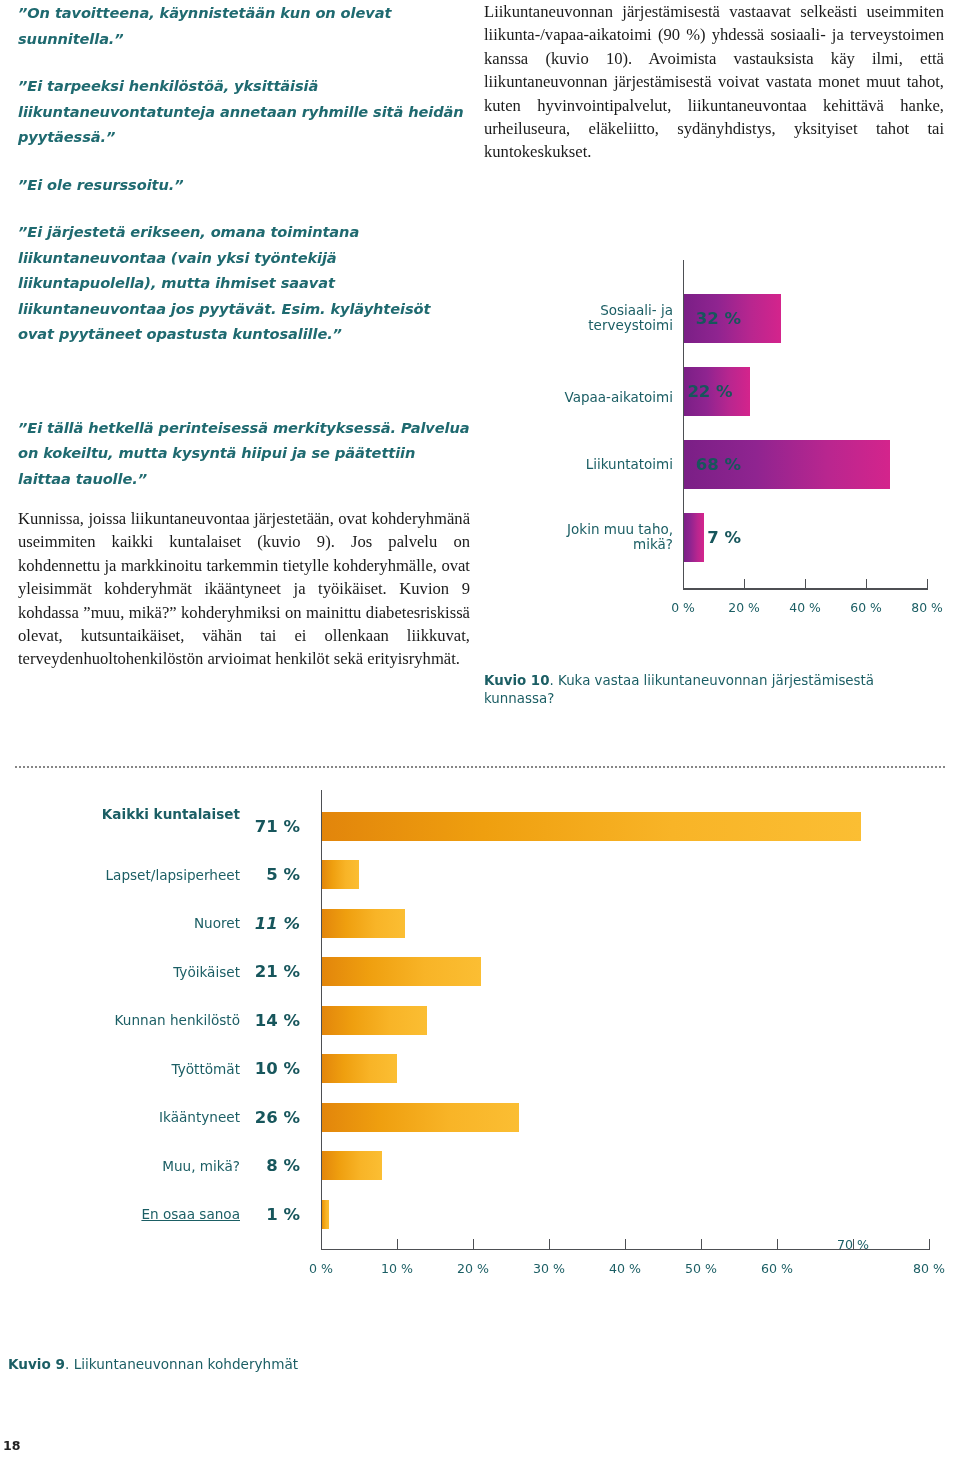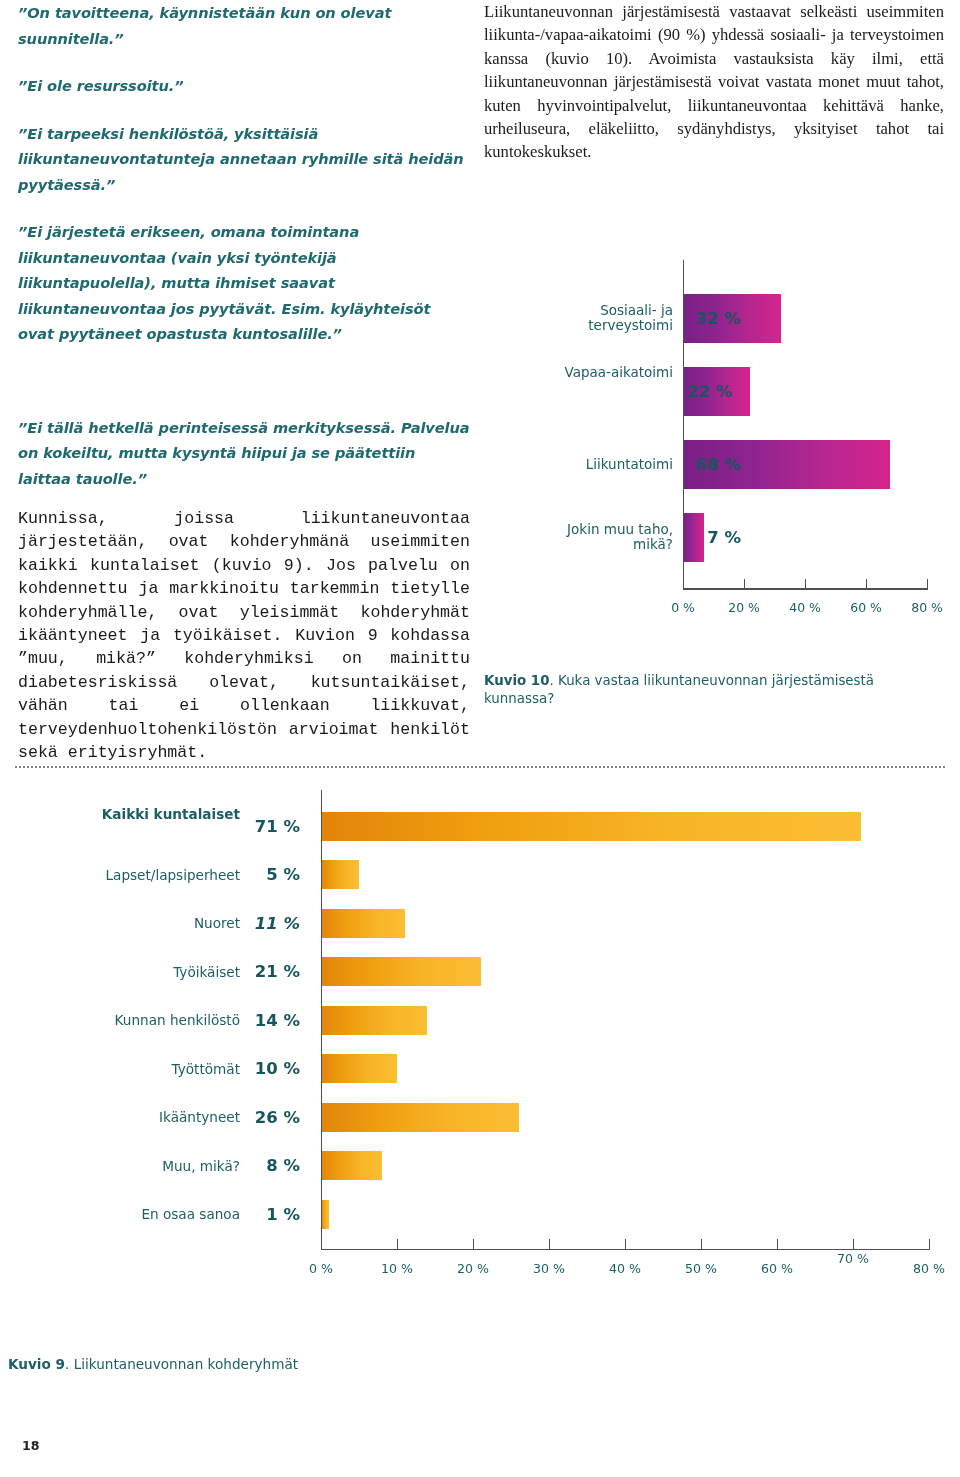--- a/index.html
+++ b/index.html
@@ -31,21 +31,21 @@
   .quote.tight { margin-bottom:0; }
 
   .body-serif {
     font-family:"Liberation Serif", serif;
     font-size:16.6px;
     line-height:23.4px;
     color:#1a1a1a;
     text-align:justify;
     margin:0;
   }
-  #left-body { margin-top:16px;font-family:Liberation Mono, monospace; }
+  #left-body { margin-top:16px; }
 
   .gap-lg { height:46px; }
 
   
   #divider {
     position:absolute; left:14px; top:766px; width:932px; height:2px;
     background-image:radial-gradient(circle, #7d7d7d 0.7px, rgba(0,0,0,0) 0.8px);
     background-size:4px 2px;
     background-repeat:repeat-x;
   }
@@ -98,54 +98,54 @@
   #chart9 { left:0px; top:786px; width:960px; height:480px; }
   #chart9 .cat-label { font-size:13.6px; width:220px; right:720px; }
   #chart9 .val-label { font-size:16.5px; width:62px; right:660px; }
   #chart9 .bar {
     background:linear-gradient(to right, #e2850b 0%, #ef9f0f 30%, #f8b427 65%, #fbbe33 100%);
   }
   #chart9 .tick-label { font-size:12.6px; }
   #cap9 { left:8px; top:1355px; width:600px; font-size:13.6px; }
 
   #page-number {
-    position:absolute; left:22px; top:1438px;
+    position:absolute; left:3px; top:1438px;
     font-family:"DejaVu Sans", sans-serif;
     font-size:12.6px; font-weight:bold; color:#222;
   }
 </style>
 </head>
 <body>
 
 <div id="top-area">
 
   <div id="left-col">
     <p class="quote">”On tavoitteena, käynnistetään kun on olevat suunnitella.”</p>
+    <p class="quote">”Ei tarpeeksi henkilöstöä, yksittäisiä liikuntaneuvontatunteja annetaan ryhmille sitä heidän pyytäessä.”</p>
     <p class="quote">”Ei ole resurssoitu.”</p>
-    <p class="quote">”Ei tarpeeksi henkilöstöä, yksittäisiä liikuntaneuvontatunteja annetaan ryhmille sitä heidän pyytäessä.”</p>
     <p class="quote">”Ei järjestetä erikseen, omana toimintana liikuntaneuvontaa (vain yksi työntekijä liikuntapuolella), mutta ihmiset saavat liikuntaneuvontaa jos pyytävät. Esim. kyläyhteisöt ovat pyytäneet opastusta kuntosalille.”</p>
     <div class="gap-lg"></div>
     <p class="quote tight">”Ei tällä hetkellä perinteisessä merkityksessä. Palvelua on kokeiltu, mutta kysyntä hiipui ja se päätettiin laittaa tauolle.”</p>
     <p id="left-body" class="body-serif">Kunnissa, joissa liikuntaneuvontaa järjestetään, ovat kohderyhmänä useimmiten kaikki kuntalaiset (kuvio 9). Jos palvelu on kohdennettu ja markkinoitu tarkemmin tietylle kohderyhmälle, ovat yleisimmät kohderyhmät ikääntyneet ja työikäiset. Kuvion 9 kohdassa ”muu, mikä?” kohderyhmiksi on mainittu diabetesriskissä olevat, kutsuntaikäiset, vähän tai ei ollenkaan liikkuvat, terveydenhuoltohenkilöstön arvioimat henkilöt sekä erityisryhmät.</p>
   </div>
 
   <div id="right-col">
     <p class="body-serif">Liikuntaneuvonnan järjestämisestä vastaavat selkeästi useimmiten liikunta-/vapaa-aikatoimi (90 %) yhdessä sosiaali- ja terveystoimen kanssa (kuvio 10). Avoimista vastauksista käy ilmi, että liikuntaneuvonnan järjestämisestä voivat vastata monet muut tahot, kuten hyvinvointipalvelut, liikuntaneuvontaa kehittävä hanke, urheiluseura, eläkeliitto, sydänyhdistys, yksityiset tahot tai kuntokeskukset.</p>
   </div>
 
 </div>
 
 <div id="divider"></div>
 
 <div id="chart10" class="chart">
     <div class="bar" style="left: 199px; top: 42px; width: 97.6px; height: 49px;"></div>
     <div class="cat-label" style="top: 50.5px;">Sosiaali- ja terveystoimi</div>
     <div class="val-label" style="top: 57px;">32 %</div>
     <div class="bar" style="left: 199px; top: 115px; width: 67.1px; height: 49px;"></div>
-    <div class="cat-label" style="top: 113px;">Vapaa-aikatoimi</div>
+    <div class="cat-label" style="top: 138px;">Vapaa-aikatoimi</div>
     <div class="val-label" style="top: 130px; text-align: center;">22 %</div>
     <div class="bar" style="left: 199px; top: 188px; width: 207.4px; height: 49px;"></div>
     <div class="cat-label" style="top: 204.5px;">Liikuntatoimi</div>
     <div class="val-label" style="top: 203px;">68 %</div>
     <div class="bar" style="left: 199px; top: 261px; width: 21.35px; height: 49px;"></div>
     <div class="cat-label" style="top: 269.5px;">Jokin muu taho, mikä?</div>
     <div class="val-label" style="top: 276px;">7 %</div>
     <div class="axis-line" style="left: 199px; top: 8px; width: 1.4px; height: 328px;"></div>
     <div class="axis-line" style="left: 199px; top: 336px; width: 245.4px; height: 1.6px;"></div>
     <div class="tick-label" style="left: 169px; width: 60px; top: 348px;">0 %</div>
@@ -181,39 +181,39 @@
     <div class="bar" style="left: 321px; top: 268.25px; width: 76px; height: 29px;"></div>
     <div class="cat-label" style="top: 274.75px;">Työttömät</div>
     <div class="val-label" style="top: 273.25px;">10 %</div>
     <div class="bar" style="left: 321px; top: 316.75px; width: 197.6px; height: 29px;"></div>
     <div class="cat-label" style="top: 323.25px;">Ikääntyneet</div>
     <div class="val-label" style="top: 321.75px;">26 %</div>
     <div class="bar" style="left: 321px; top: 365.25px; width: 60.8px; height: 29px;"></div>
     <div class="cat-label" style="top: 371.75px;">Muu, mikä?</div>
     <div class="val-label" style="top: 370.25px;">8 %</div>
     <div class="bar" style="left: 321px; top: 413.75px; width: 7.6px; height: 29px;"></div>
-    <div class="cat-label" style="top: 420.25px;">En osaa sanoa</div>
+    <div class="cat-label" style="top: 420.25px; text-decoration: underline;">En osaa sanoa</div>
     <div class="val-label" style="top: 418.75px;">1 %</div>
     <div class="axis-line" style="left: 321px; top: 4px; width: 1.4px; height: 458.5px;"></div>
     <div class="axis-line" style="left: 321px; top: 462.5px; width: 609.4px; height: 1.6px;"></div>
     <div class="tick-label" style="left: 291px; width: 60px; top: 474.5px;">0 %</div>
     <div class="tick" style="left: 397px; top: 452.5px; height: 10px;"></div>
     <div class="tick-label" style="left: 367px; width: 60px; top: 474.5px;">10 %</div>
     <div class="tick" style="left: 473px; top: 452.5px; height: 10px;"></div>
     <div class="tick-label" style="left: 443px; width: 60px; top: 474.5px;">20 %</div>
     <div class="tick" style="left: 549px; top: 452.5px; height: 10px;"></div>
     <div class="tick-label" style="left: 519px; width: 60px; top: 474.5px;">30 %</div>
     <div class="tick" style="left: 625px; top: 452.5px; height: 10px;"></div>
     <div class="tick-label" style="left: 595px; width: 60px; top: 474.5px;">40 %</div>
     <div class="tick" style="left: 701px; top: 452.5px; height: 10px;"></div>
     <div class="tick-label" style="left: 671px; width: 60px; top: 474.5px;">50 %</div>
     <div class="tick" style="left: 777px; top: 452.5px; height: 10px;"></div>
     <div class="tick-label" style="left: 747px; width: 60px; top: 474.5px;">60 %</div>
     <div class="tick" style="left: 853px; top: 452.5px; height: 10px;"></div>
-    <div class="tick-label" style="left: 823px; width: 60px; top: 465px;">70 %</div>
+    <div class="tick-label" style="left: 823px; width: 60px; top: 451px;">70 %</div>
     <div class="tick" style="left: 929px; top: 452.5px; height: 10px;"></div>
     <div class="tick-label" style="left: 899px; width: 60px; top: 474.5px;">80 %</div>
   </div>
 <div id="cap9" class="caption">
   <b>Kuvio 9</b><span>. Liikuntaneuvonnan kohderyhmät</span>
 </div>
 
 <div id="page-number">18</div>
 
 </body></html>

